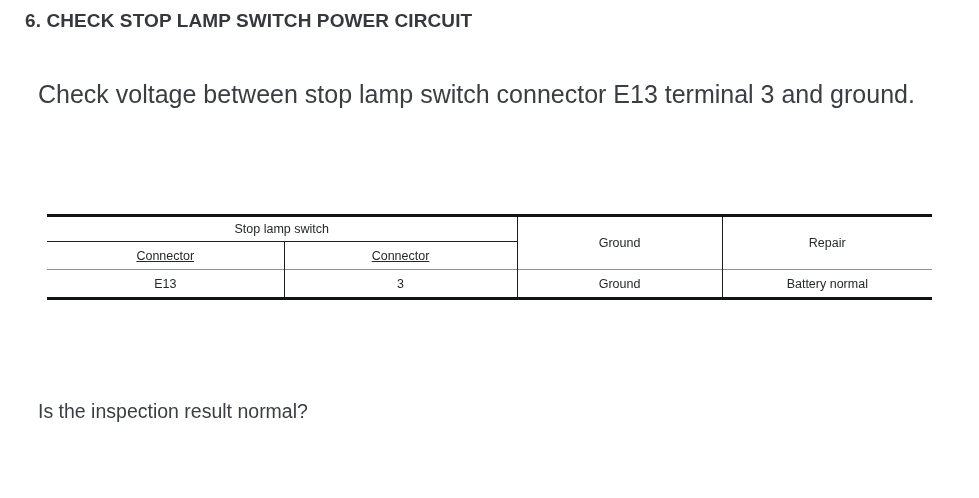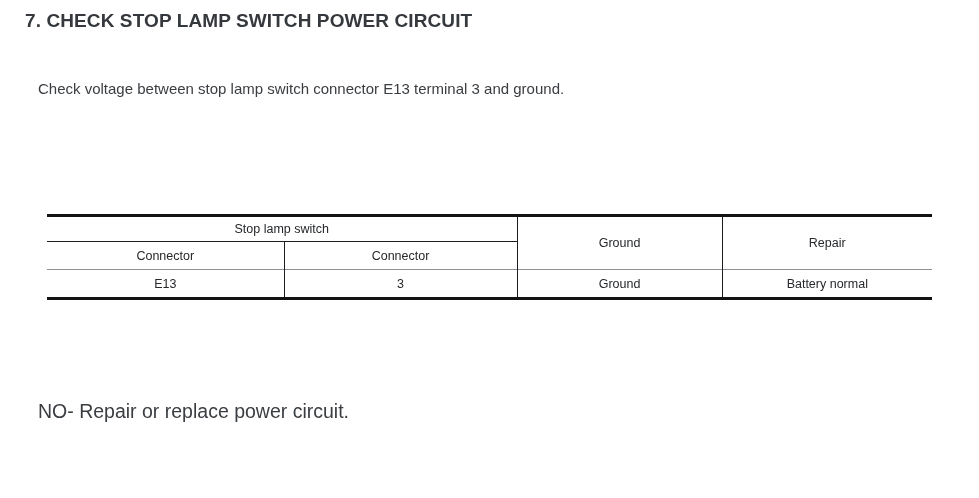--- a/index.html
+++ b/index.html
@@ -32,21 +32,21 @@
     letter-spacing: 0.1px;
     color: #35383c;
     white-space: nowrap;
   }
 
   
   .intro-line {
     position: absolute;
     left: 38px;
     top: 80px;
-    font-size: 15px;
+    font-size: 25px;
     font-weight: normal;
     color: #3a3d41;
     white-space: nowrap;
   }
 
   
   .spec-table-wrap {
     position: absolute;
     left: 47px;
     top: 214px;
@@ -74,21 +74,21 @@
     width: 100%;
   }
   .rule-bottom {
     height: 3px;
     background: #111315;
     width: 100%;
   }
 
   
   tr.row-group   td { height: 24px; }
-  tr.row-header  td { height: 27px; }
+  tr.row-header  td { height: 27px; text-decoration: underline; }
   tr.row-values  td { height: 27px; }
 
   
   tr.row-group td.grp-title {
     border-bottom: 1px solid #1b1d1f;
   }
   tr.row-values td {
     border-top: 1.6px solid #8e9195;
     margin-top: 24px;
   }
@@ -110,21 +110,21 @@
     line-height: 31px;
     color: #3a3d41;
     white-space: nowrap;
   }
 </style>
 </head>
 <body>
 
 <div class="page">
 
-  <div class="step-heading">7. CHECK STOP LAMP SWITCH POWER CIRCUIT</div>
+  <div class="step-heading">6. CHECK STOP LAMP SWITCH POWER CIRCUIT</div>
 
   <div class="intro-line">Check voltage between stop lamp switch connector E13 terminal 3 and ground.</div>
 
   <div class="spec-table-wrap">
     <div class="rule-top"></div>
     <table class="spec-table">
       <colgroup>
         <col style="width:237px">
         <col style="width:233px">
         <col style="width:205px">
@@ -145,16 +145,16 @@
           <td class="v-right-dark">3</td>
           <td class="v-right-dark">Ground</td>
           <td>Battery normal</td>
         </tr>
       </tbody>
     </table>
     <div class="rule-bottom"></div>
   </div>
 
   <div class="result-block">
-    <div class="result-line">NO- Repair or replace power circuit.</div>
+    <div class="result-line">Is the inspection result normal?</div>
   </div>
 
 </div>
 
 </body></html>

